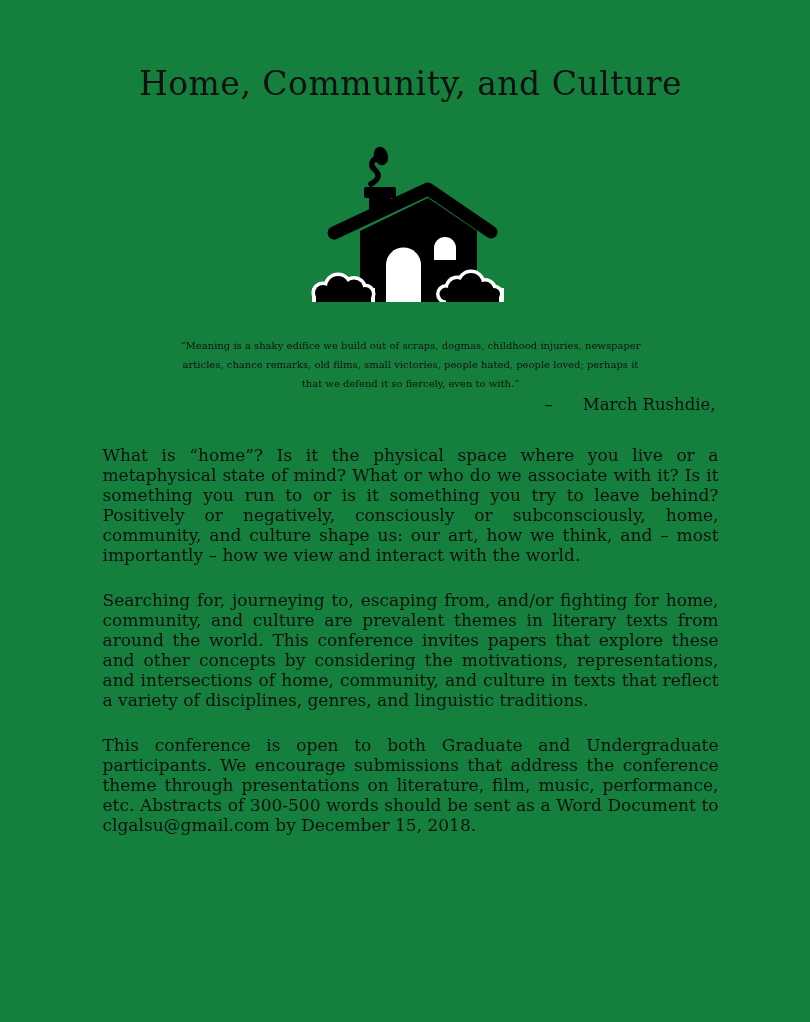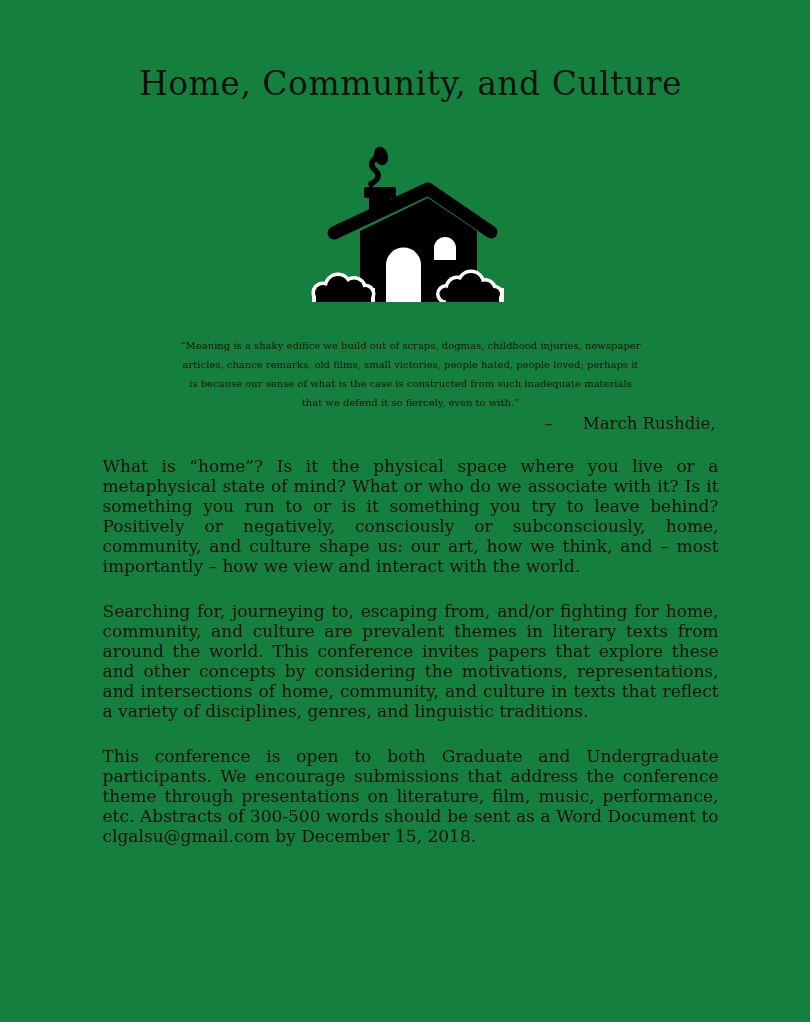--- a/index.html
+++ b/index.html
@@ -37,21 +37,21 @@
   .attr-line {
     display: flex; justify-content: flex-end; align-items: baseline;
     gap: 30px; padding-right: 3px;
     font-size: 16.5px; line-height: 20px; margin-top: 2px;
   }
   .attr-source {
     text-align: right; padding-right: 3px;
     font-style: italic; font-size: 14.5px; line-height: 19px;
   }
 
-  .body-text { margin-top: 22px; font-size: 17px; }
+  .body-text { margin-top: 30px; font-size: 17px; }
   .body-text .body-paragraph {
     text-align: justify;
     line-height: 20px;
     margin-bottom: 25px;
   }
   .body-text .body-paragraph:last-child { margin-bottom: 0; }
 </style>
 </head>
 <body>
 
@@ -112,21 +112,20 @@
             <rect x="155" y="159" width="53" height="11"></rect>
           </g>
         </g>
       </svg>
     </figure>
 
     <section class="quote-section">
       <div class="quote-lines">
           <div class="quote-line">“Meaning is a shaky edifice we build out of scraps, dogmas, childhood injuries, newspaper</div>
           <div class="quote-line">articles, chance remarks, old films, small victories, people hated, people loved; perhaps it</div>
-          <div class="quote-line">is because our sense of what is the case is constructed from such inadequate materials</div>
           <div class="quote-line">that we defend it so fiercely, even to with.”</div>
         </div>
       <div class="attr-line">
         <span>–</span>
         <span>March Rushdie,</span>
       </div>
     </section>
 
     <section class="body-text">
         <div class="body-paragraph">What is “home”? Is it the physical space where you live or a metaphysical state of mind? What or who do we associate with it? Is it something you run to or is it something you try to leave behind? Positively or negatively, consciously or subconsciously, home, community, and culture shape us: our art, how we think, and – most importantly – how we view and interact with the world.</div>

